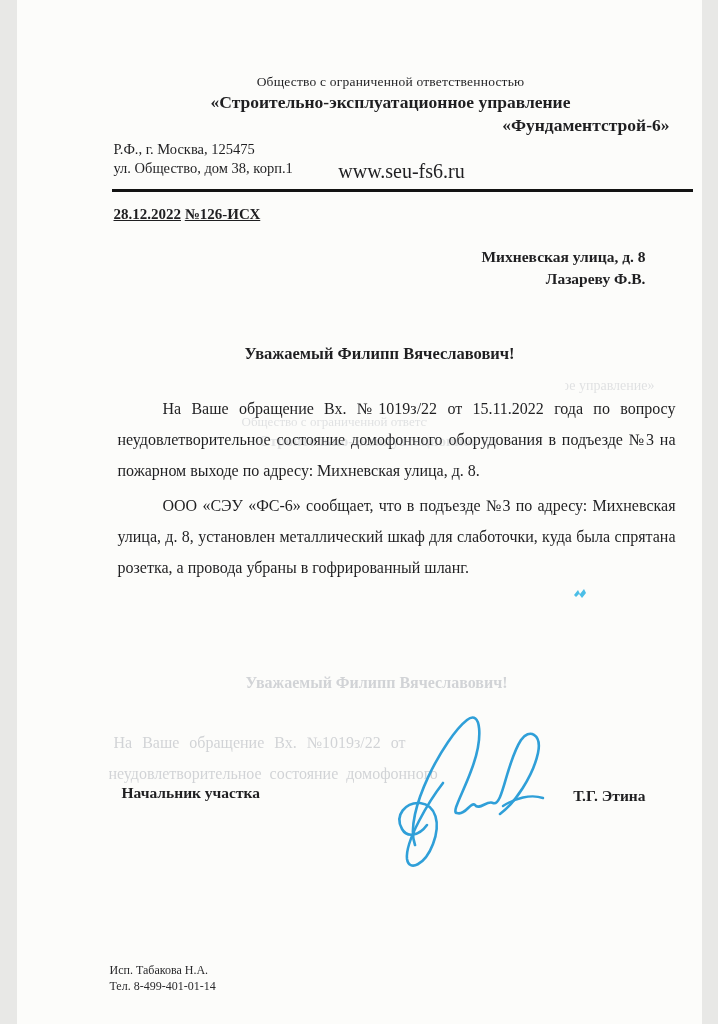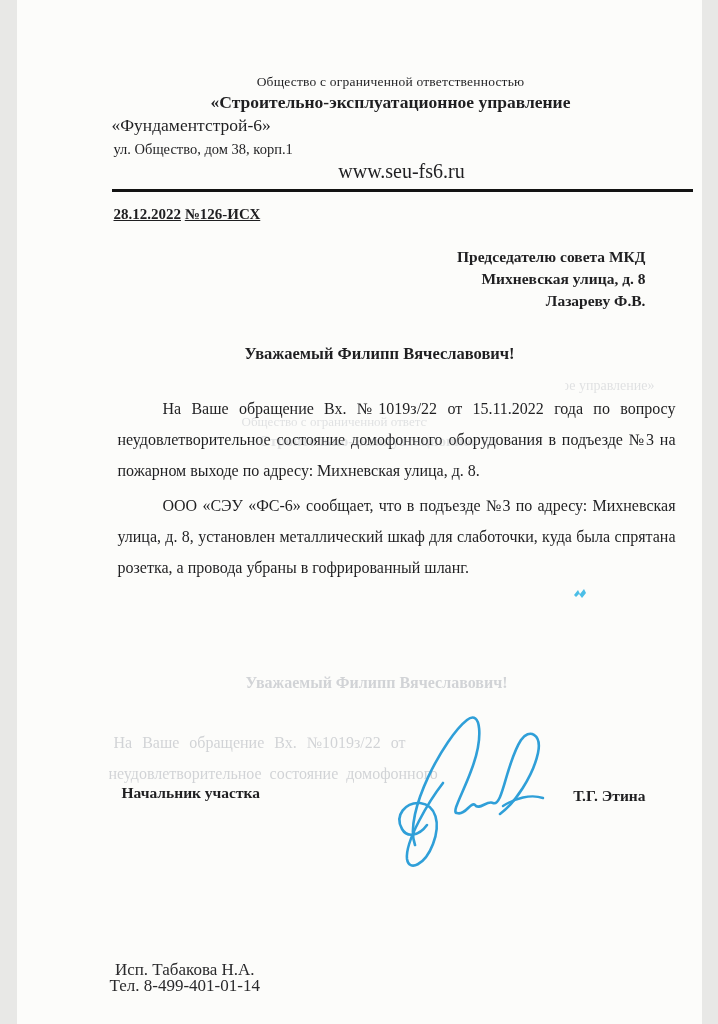--- a/index.html
+++ b/index.html
@@ -26,23 +26,23 @@
     font-size: 13.5px;
     letter-spacing: 0.2px;
   }
   .org-name-1 {
     left: 95px; right: 32px; top: 92px;
     text-align: center;
     font-weight: bold;
     font-size: 17.5px;
   }
   .org-name-2 {
-    left: 95px; right: 18px; top: 115px;
-    text-align: left;
-    font-weight: normal;
+    left: 95px; right: 32px; top: 115px;
+    text-align: right;
+    font-weight: bold;
     font-size: 17.5px;
   }
   .addr-left {
     left: 97px; top: 140px;
     font-size: 14.5px;
     line-height: 19px;
   }
   .website {
     left: 300px; top: 160px;
     width: 170px;
@@ -156,49 +156,48 @@
     left: 556px; top: 588px;
     width: 16px; height: 11px;
   }
   .ink-speck-2 {
     left: 683px; top: 585px;
     width: 8px; height: 16px;
   }
 
   .footer {
     left: 93px; top: 962px;
-    font-size: 17px;
+    font-size: 12px;
     line-height: 16px;
     color: #2a2a2c;
-    text-align: center;
   }
 </style>
 </head>
 <body>
 
 <div class="page">
 
   <div class="abs org-type">Общество с ограниченной ответственностью</div>
   <div class="abs org-name-1">«Строительно-эксплуатационное управление</div>
   <div class="abs org-name-2">«Фундаментстрой-6»</div>
 
   <div class="abs addr-left">
+    <div>Р.Ф., г. Москва, 125475</div>
     <div>ул. Общество, дом 38, корп.1</div>
   </div>
   <div class="abs website">www.seu-fs6.ru</div>
 
   <div class="abs rule"></div>
 
   <div class="abs ref-line">
     <span>28.12.2022</span>
     <span>№126-ИСХ</span>
   </div>
 
   <div class="abs addressee">
-    <div>Председателю совета МКД</div>
     <div>Михневская улица, д. 8</div>
     <div>Лазареву Ф.В.</div>
   </div>
 
   <div class="abs salutation">Уважаемый Филипп Вячеславович!</div>
 
   <div class="abs body-text">
     <p>На Ваше обращение Вх. №1019з/22 от 15.11.2022 года по вопросу неудовлетворительное состояние домофонного оборудования в подъезде №3 на пожарном выходе по адресу: Михневская улица, д. 8.</p>
     <p>ООО «СЭУ «ФС-6» сообщает, что в подъезде №3 по адресу: Михневская улица, д. 8, установлен металлический шкаф для слаботочки, куда была спрятана розетка, а провода убраны в гофрированный шланг.</p>
   </div>

